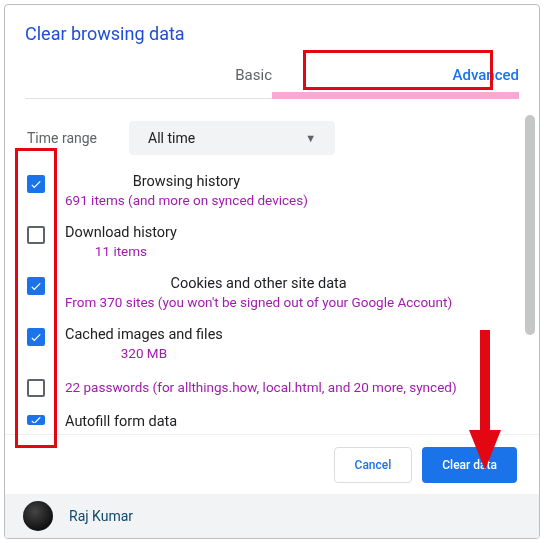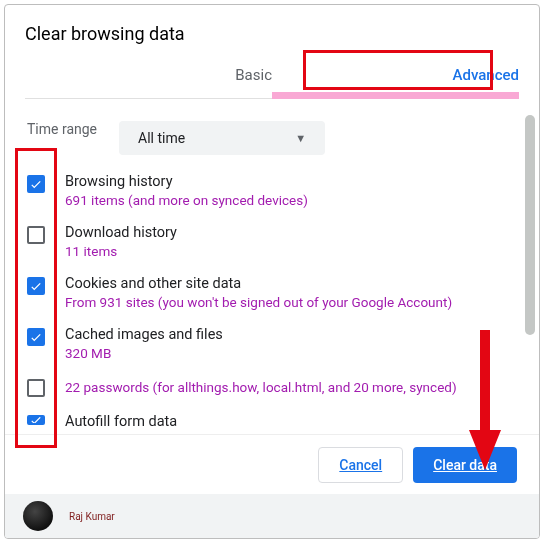--- a/index.html
+++ b/index.html
@@ -7,44 +7,44 @@
   .dialog {
     position: relative;
     width: 536px; height: 535px;
     margin: 4px;
     border: 1px solid #bdbdbd;
     border-radius: 4px;
     background: #fff;
     overflow: hidden;
   }
   .header { padding: 18px 20px 6px 20px; }
-  .title { font-size: 18px; font-weight: 400; color: #000000; }
+  .title { font-size: 18px; font-weight: 400; color: #1d4ed8; }
   .tabs { display: flex; margin-top: 10px; }
   .tab {
     flex: 1; text-align: right; padding: 12px 0 10px 0;
     font-size: 15px; color: #5f6368; cursor: pointer;
     border-bottom: 1px solid #e0e0e0;
   }
   .tab.active { color: #1a73e8; font-weight: 500; border-bottom: 7px solid #f9a8d4; padding-bottom: 8px; }
   .body {
     position: relative;
     height: 350px;
     padding: 16px 22px 0 22px;
   }
-  .timerange-row { display: flex; gap: 22px; margin-bottom: 18px; }
+  .timerange-row { display: flex; align-items: center; gap: 32px; margin-bottom: 18px; }
   .timerange-label { font-size: 14px; color: #5f6368; }
   .select {
     display: flex; align-items: center; justify-content: space-between;
     width: 206px; height: 34px;
     background: #f1f3f4; border-radius: 4px;
     padding: 0 19px; font-size: 14px; color: #202124;
     cursor: pointer;
   }
   .select .caret { color: #5f6368; font-size: 11px; }
-  .items { padding-left: 0; }
+  .items { padding-left: 0; text-align: center; }
   .item { display: flex; align-items: flex-start; gap: 20px; margin-bottom: 16px; }
   .cb {
     width: 18px; height: 18px; margin-top: 2px;
     border: 2px solid #5f6368; border-radius: 2px;
     display: flex; align-items: center; justify-content: center;
     cursor: pointer; background: #fff; flex-shrink: 0;
   }
   .cb.checked { background: #1a73e8; border-color: #1a73e8; }
   .cb.checked svg { display: block; }
   .cb svg { display: none; width: 14px; height: 14px; }
@@ -55,33 +55,33 @@
   .scrollbar {
     position: absolute; right: 4px; top: 10px; width: 10px; height: 220px;
     background: #c4c7c5; border-radius: 5px;
   }
   .footer {
     position: absolute; left: 0; right: 0; bottom: 44px;
     height: 60px; display: flex; align-items: center; justify-content: flex-end;
     gap: 10px; padding: 0 22px; border-top: 1px solid #eee;
     background: #fff;
   }
-  .btn { height: 36px; padding: 0 20px; border-radius: 4px; font-size: 14px; font-weight: 500; cursor: pointer; display: flex; align-items: center; text-decoration: underline; }
+  .btn { height: 36px; padding: 0 20px; border-radius: 4px; font-size: 12px; font-weight: 500; cursor: pointer; display: flex; align-items: center; }
   .btn-cancel { border: 1px solid #dadce0; color: #1a73e8; background: #fff; }
   .btn-clear { border: none; background: #1a73e8; color: #fff; }
   .userbar {
     position: absolute; left: 0; right: 0; bottom: 0; height: 44px;
     background: #f1f3f4; display: flex; align-items: center; gap: 16px;
     padding: 0 18px;
   }
   .avatar {
     width: 30px; height: 30px; border-radius: 50%;
     background: radial-gradient(circle at 40% 35%, #444 0%, #111 70%);
   }
-  .username { font-size: 10px; color: #7f1d1d; }
+  .username { font-size: 14px; color: #0c4a6e; }
   
   .anno { position: absolute; border: 3px solid #e30613; pointer-events: none; }
   .anno-tab { top: 45px; left: 298px; width: 190px; height: 40px; }
   .anno-checks { top: 143px; left: 10px; width: 42px; height: 300px; }
   .arrow { position: absolute; left: 460px; top: 325px; pointer-events: none; }
 </style>
 </head>
 <body>
 
 <div class="dialog">
@@ -128,21 +128,21 @@
       </div>
 
       <div class="item">
         <div class="cb checked">
           <svg viewBox="0 0 24 24">
               <path fill="#fff" d="M9 16.2l-3.5-3.5L4 14.2 9 19.2 20 8.2l-1.5-1.5z"></path>
             </svg>
         </div>
         <div class="item-text">
           <div class="t">Cookies and other site data</div>
-          <div class="s">From 931 sites (you won't be signed out of your Google Account)</div>
+          <div class="s">From 370 sites (you won't be signed out of your Google Account)</div>
         </div>
       </div>
 
       <div class="item">
         <div class="cb checked">
           <svg viewBox="0 0 24 24">
               <path fill="#fff" d="M9 16.2l-3.5-3.5L4 14.2 9 19.2 20 8.2l-1.5-1.5z"></path>
             </svg>
         </div>
         <div class="item-text">

